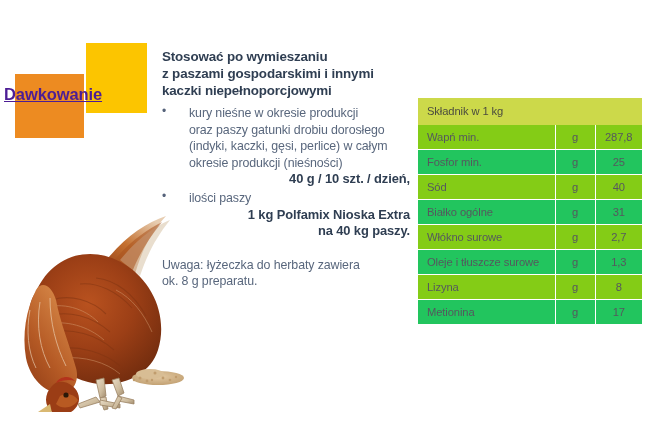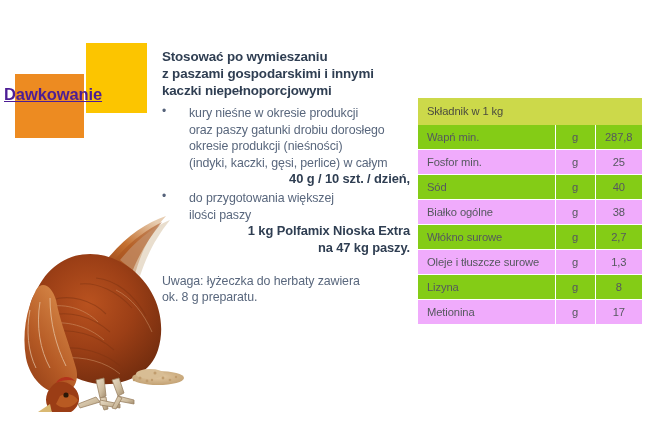--- a/index.html
+++ b/index.html
@@ -153,21 +153,21 @@
     border-right: 1px solid #ffffff;
     white-space: nowrap;
   }
   #nutrient-table td.unit,
   #nutrient-table td.value {
     text-align: center;
     padding-left: 0;
   }
   #nutrient-table td.value { border-right: 0; }
   #nutrient-table tr.row-odd  td { background: #84cc16; }
-  #nutrient-table tr.row-even td { background: #f0abfc; }
+  #nutrient-table tr.row-even td { background: #22c55e; }
   #nutrient-table tr td { border-bottom: 1px solid #ffffff; }
   #nutrient-table tr:last-child td { border-bottom: 0; }
 </style>
 </head>
 <body>
 
 <div id="logo-block">
   <div id="logo-square-yellow"></div>
   <div id="logo-square-orange"></div>
   <div id="logo-label">Dawkowanie</div>
@@ -277,29 +277,28 @@
   <div>
     <div class="intro-line">Stosować po wymieszaniu</div>
     <div class="intro-line">z paszami gospodarskimi i innymi</div>
     <div class="intro-line">kaczki niepełnoporcjowymi</div>
   </div>
 
   <ul class="dose-list">
     <li>
       <div class="li-line">kury nieśne w okresie produkcji</div>
       <div class="li-line">oraz paszy gatunki drobiu dorosłego</div>
+      <div class="li-line">(indyki, kaczki, gęsi, perlice) w całym</div>
       <div class="li-line">okresie produkcji (nieśności)</div>
-      <div class="li-line">(indyki, kaczki, gęsi, perlice) w całym</div>
       <div class="li-line strong">40 g / 10 szt. / dzień,</div>
     </li>
     <li>
-      <div class="li-line">do przygotowania większej</div>
       <div class="li-line">ilości paszy</div>
       <div class="li-line strong">1 kg Polfamix Nioska Extra</div>
-      <div class="li-line strong">na 47 kg paszy.</div>
+      <div class="li-line strong">na 40 kg paszy.</div>
     </li>
   </ul>
 
   <div id="note-block">
     <div class="note-line">Uwaga: łyżeczka do herbaty zawiera</div>
     <div class="note-line">ok. 8 g preparatu.</div>
   </div>
 </div>
 
 <table id="nutrient-table">
@@ -325,21 +324,21 @@
       <td class="value">25</td>
     </tr>
     <tr class="row-odd">
       <td class="name">Sód</td>
       <td class="unit">g</td>
       <td class="value">40</td>
     </tr>
     <tr class="row-even">
       <td class="name">Białko ogólne</td>
       <td class="unit">g</td>
-      <td class="value">38</td>
+      <td class="value">31</td>
     </tr>
     <tr class="row-odd">
       <td class="name">Włókno surowe</td>
       <td class="unit">g</td>
       <td class="value">2,7</td>
     </tr>
     <tr class="row-even">
       <td class="name">Oleje i tłuszcze surowe</td>
       <td class="unit">g</td>
       <td class="value">1,3</td>

